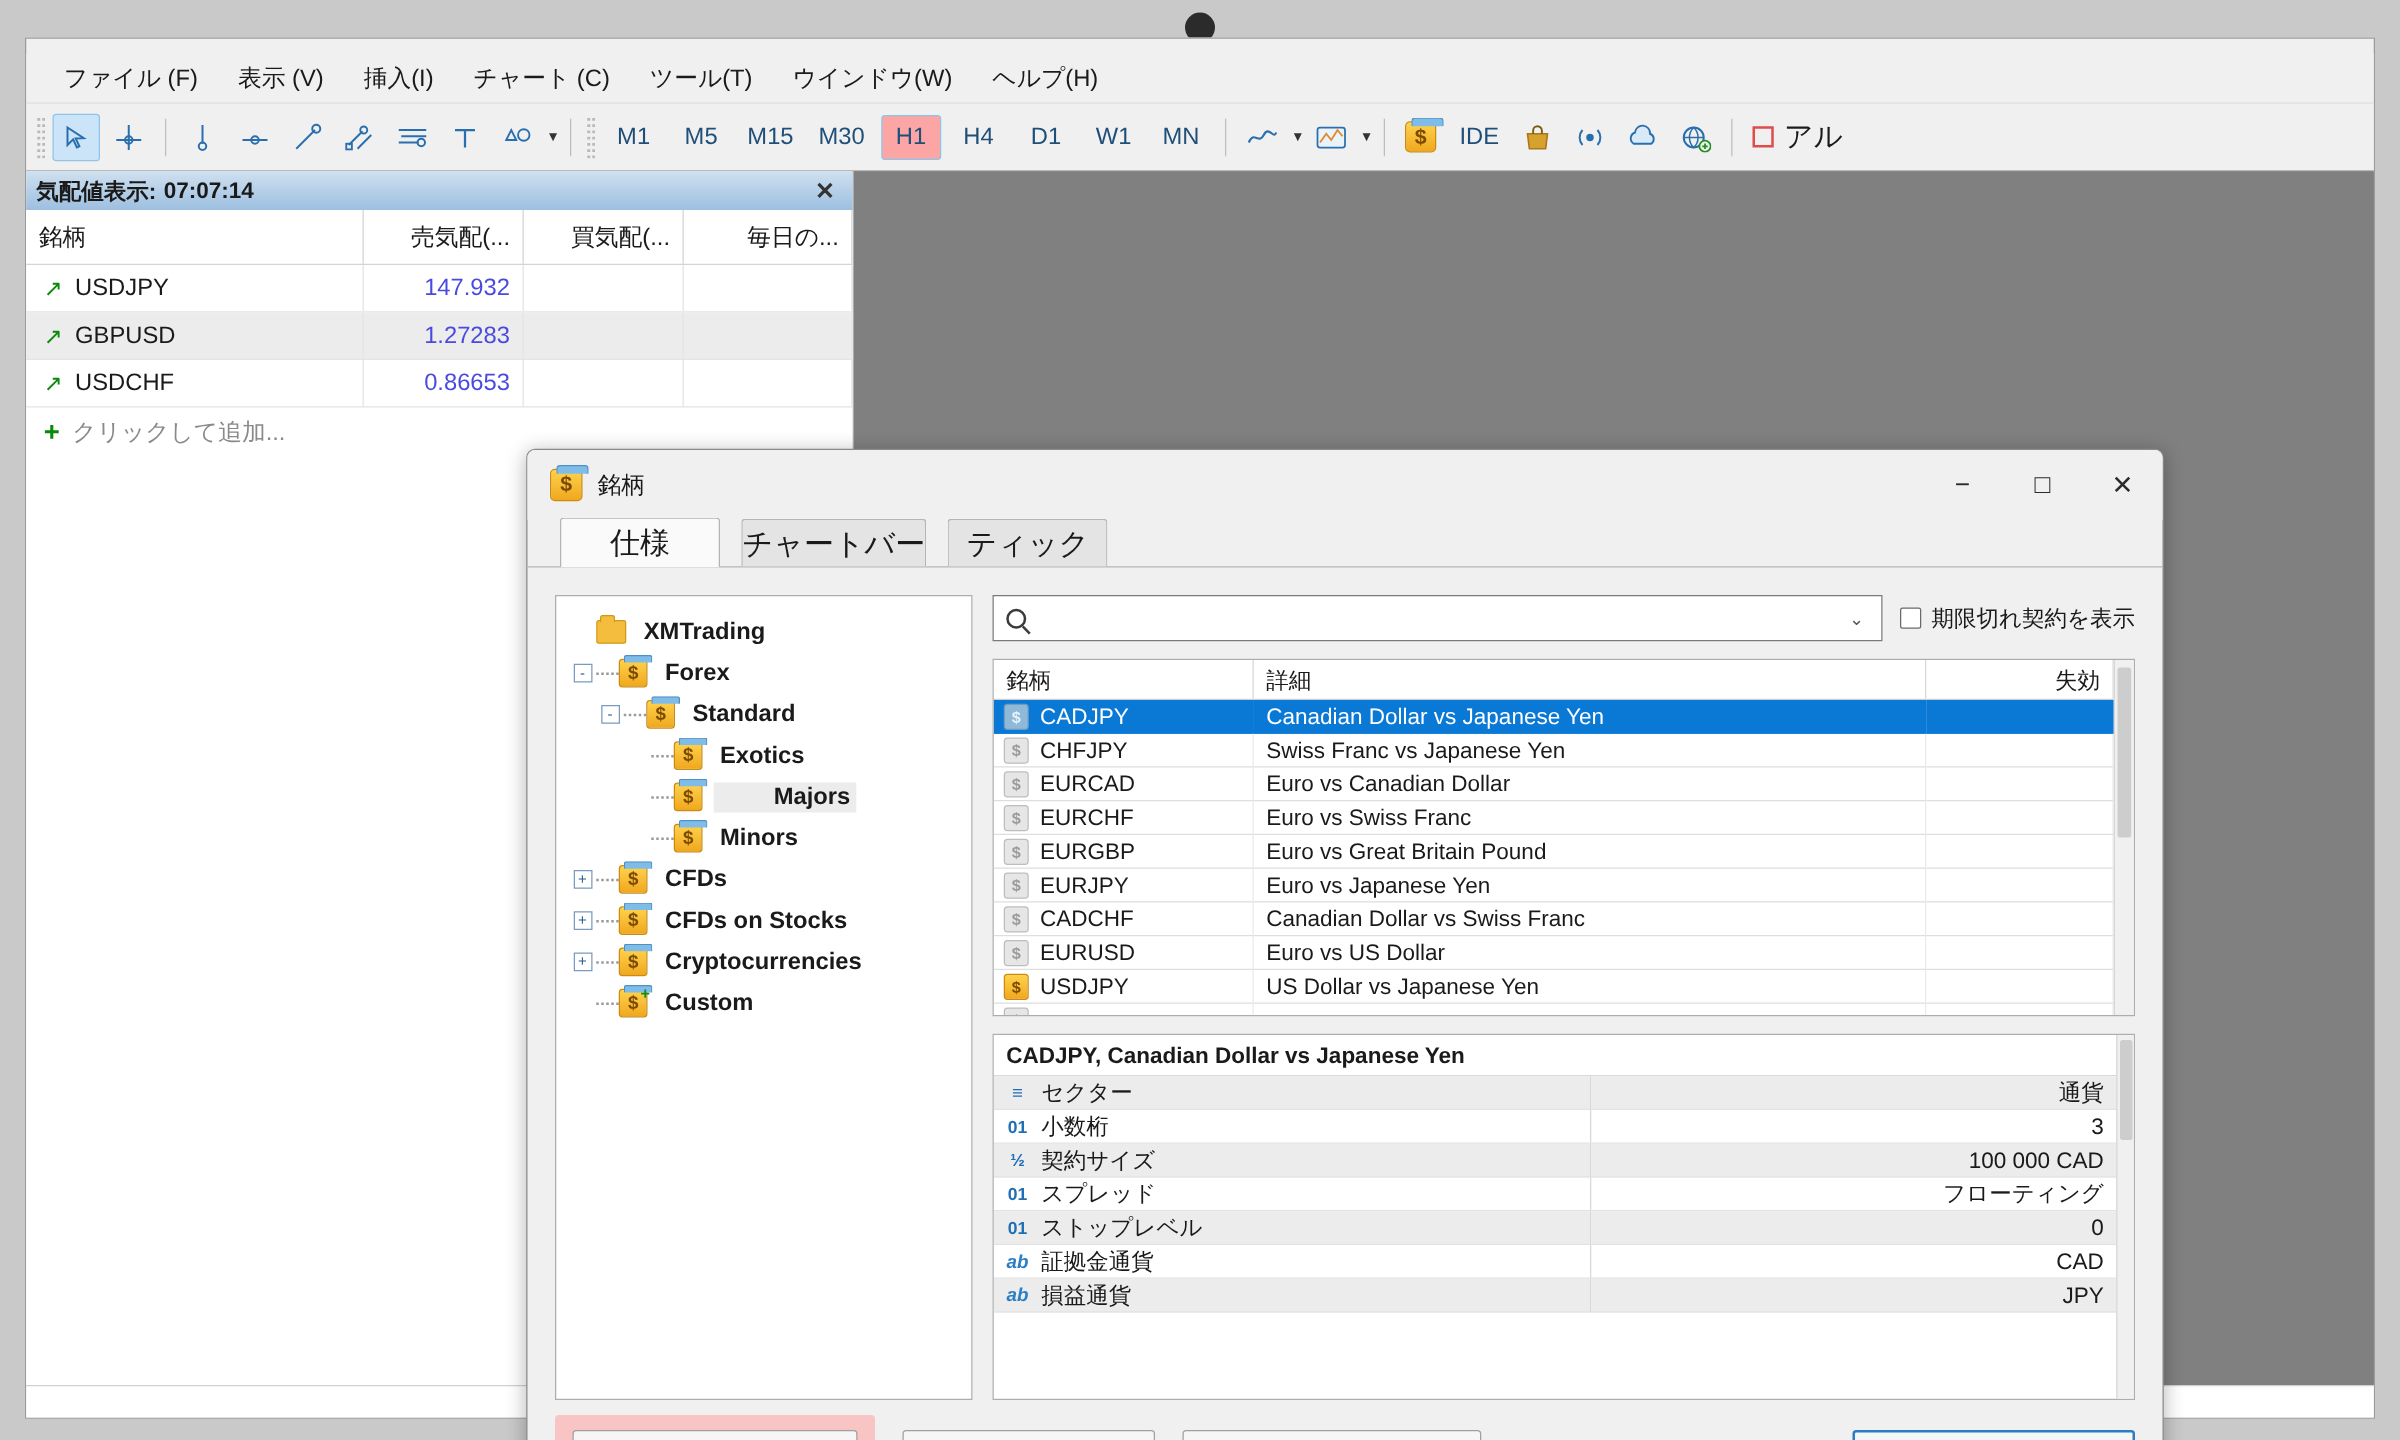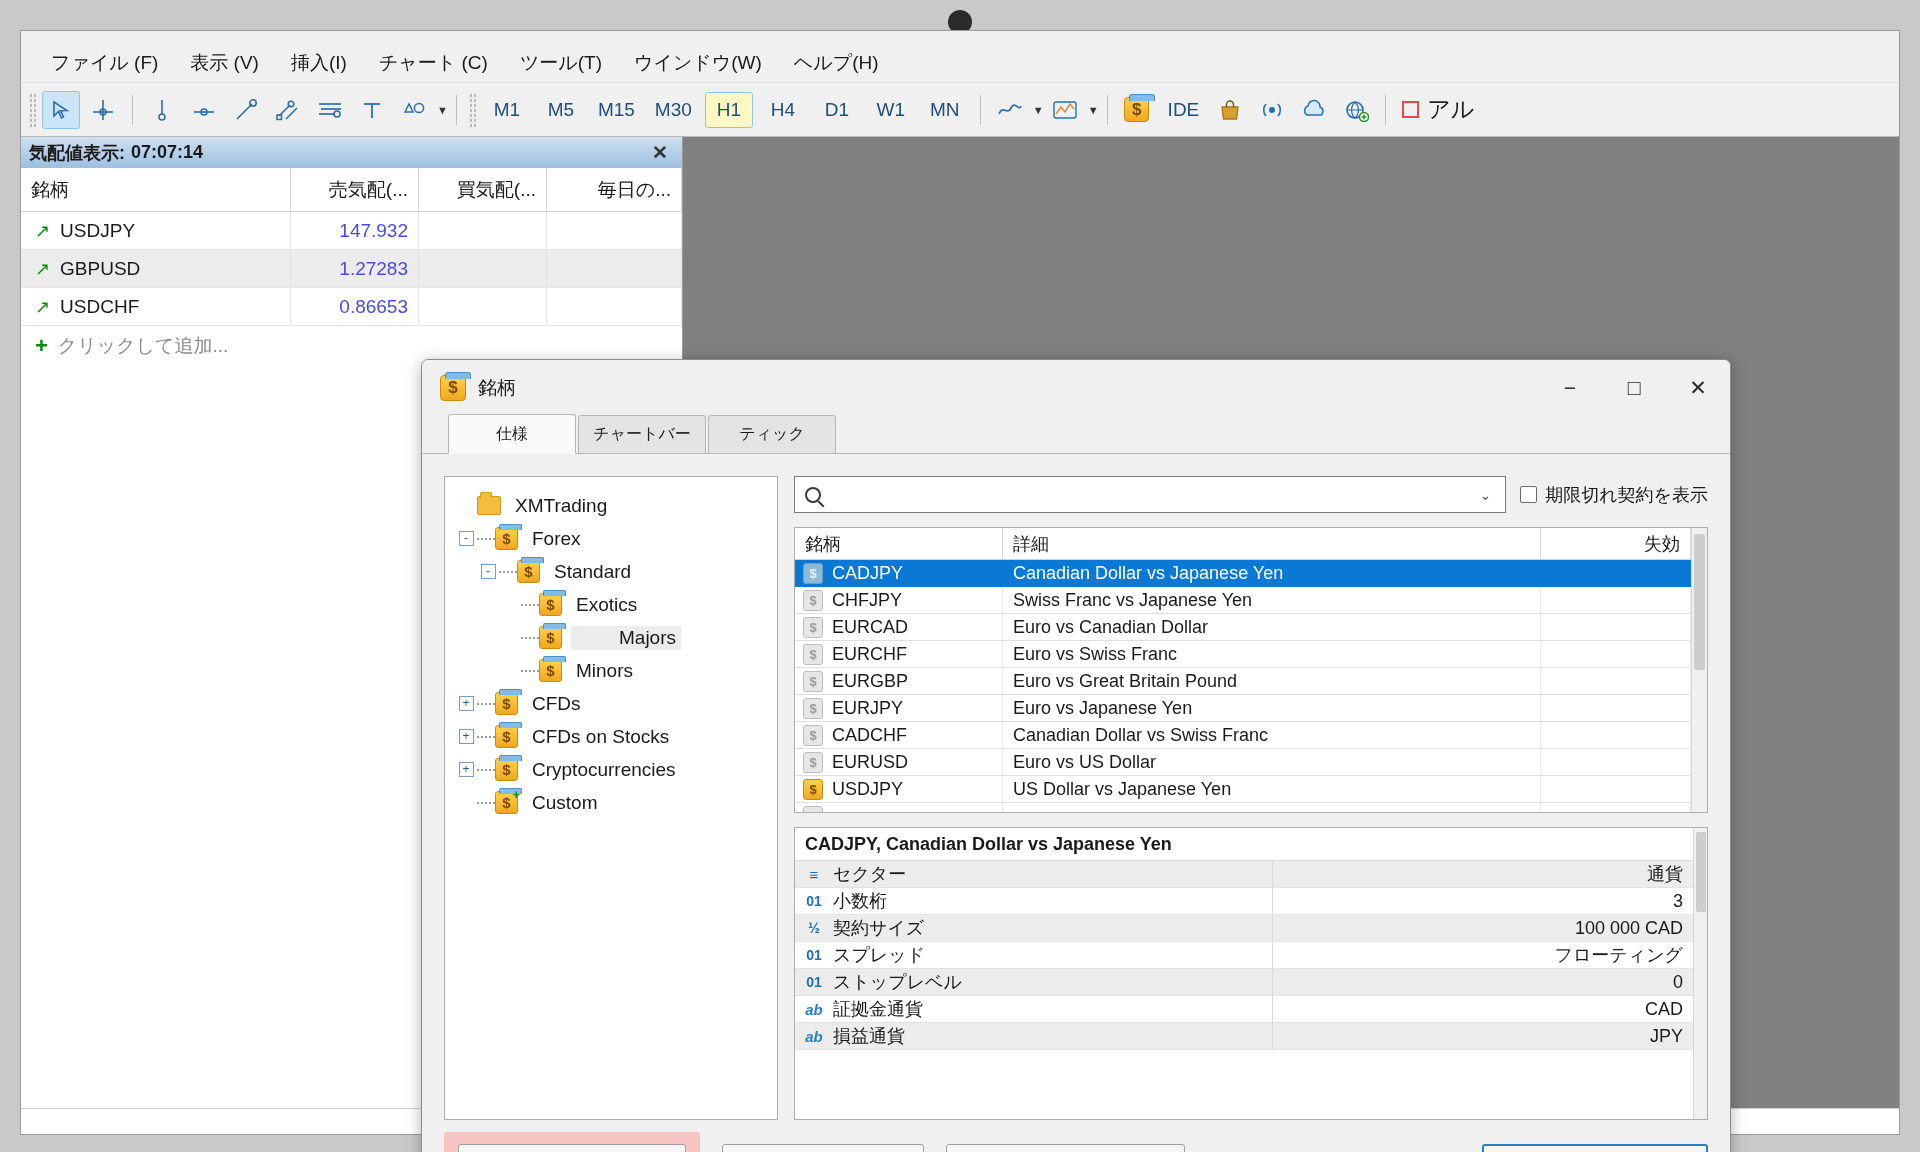--- a/index.html
+++ b/index.html
@@ -58,21 +58,21 @@
     cursor:default;
   }
   .tb-btn.active { background:#cce4f7; border-color:#8ec4ea; }
   .tb-sep { width:1px; height:30px; background:#bdbdbd; margin:0 8px; }
   .tf-btn {
     min-width:48px; height:36px; margin:0 3px;
     display:flex; align-items:center; justify-content:center;
     font-size:19px; color:#1f4e79; border:1px solid transparent; border-radius:3px;
     padding:0 6px; cursor:default;
   }
-  .tf-btn.active { background:#fef9c3; border-color:#8ec4ea; }
+  .tf-btn.active { background:#fca5a5; border-color:#8ec4ea; }
   .tb-caret { font-size:11px; color:#333; margin-left:2px; }
   .ide-btn {
     font-size:19px; color:#1f4e79; padding:0 10px; height:36px;
     display:flex; align-items:center; cursor:default;
   }
   .alert-btn {
     display:flex; align-items:center; gap:8px; padding:0 8px; height:36px;
     font-size:23px; color:#1a1a1a; cursor:default;
   }
   .alert-sq { width:17px; height:17px; border:2px solid #e04b4b; }
@@ -161,39 +161,39 @@
     font-size:21px; color:#2a2a2a; cursor:default;
   }
 
   
   #dlg-tabs {
     display:flex; padding-left:26px; flex:0 0 auto;
     border-bottom:1px solid #b5b5b5; height:38px; align-items:flex-end;
   }
   .dtab {
     min-width:128px; height:38px; display:flex; align-items:center; justify-content:center;
-    font-size:16px; color:#1a1a1a;
+    font-size:24px; color:#1a1a1a;
     background:#e4e4e4; border:1px solid #b5b5b5; border-bottom:none;
-    margin-right:2px; border-radius:3px 3px 0 0; cursor:default;
+    margin-right:17px; border-radius:3px 3px 0 0; cursor:default;
   }
   .dtab.active { background:#fafafa; height:40px; border-bottom:1px solid #fafafa; margin-bottom:-1px; }
 
   
   #dlg-body { flex:1 1 auto; display:flex; padding:22px 22px 0 22px; gap:16px; min-height:0; }
 
   
   #tree-pane {
     width:334px; background:#fff; border:1px solid #adadad;
     padding:12px 4px 4px 10px; overflow:hidden; flex:0 0 auto;
   }
   .tnode {
     display:flex; align-items:center; height:33px; font-size:19px; color:#1a1a1a;
     white-space:nowrap; cursor:default;
   }
-  .tnode .tlabel { padding:1px 5px; }
+  .tnode .tlabel { padding:1px 5px;font-weight:bold; }
   .tnode.selected .tlabel { background:#ececec;padding-left:48px; }
   .tw { width:22px; display:flex; align-items:center; justify-content:center; flex:0 0 auto; }
   .toggle {
     width:15px; height:15px; border:1px solid #7a9bbd; background:#fff;
     font-size:12px; line-height:13px; text-align:center; color:#2b5f8e; flex:0 0 auto;
   }
   .dots { width:18px; border-top:2px dotted #9a9a9a; height:0; flex:0 0 auto; }
   .vline { width:2px; align-self:stretch; background-image:linear-gradient(#9a9a9a 50%, transparent 0); background-size:2px 4px; flex:0 0 auto;}
   .folder-icon {
     width:24px; height:19px; background:#f5bd3e; border:1px solid #d19a16;

